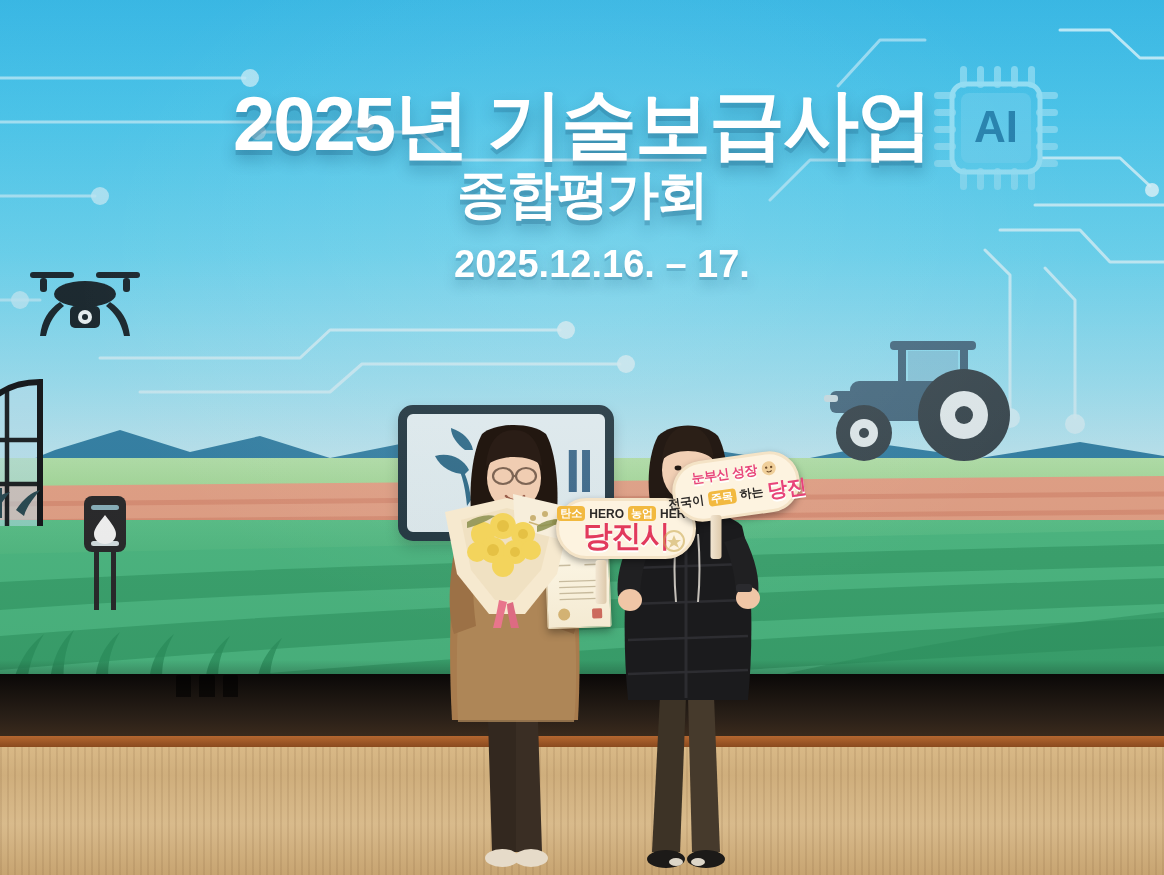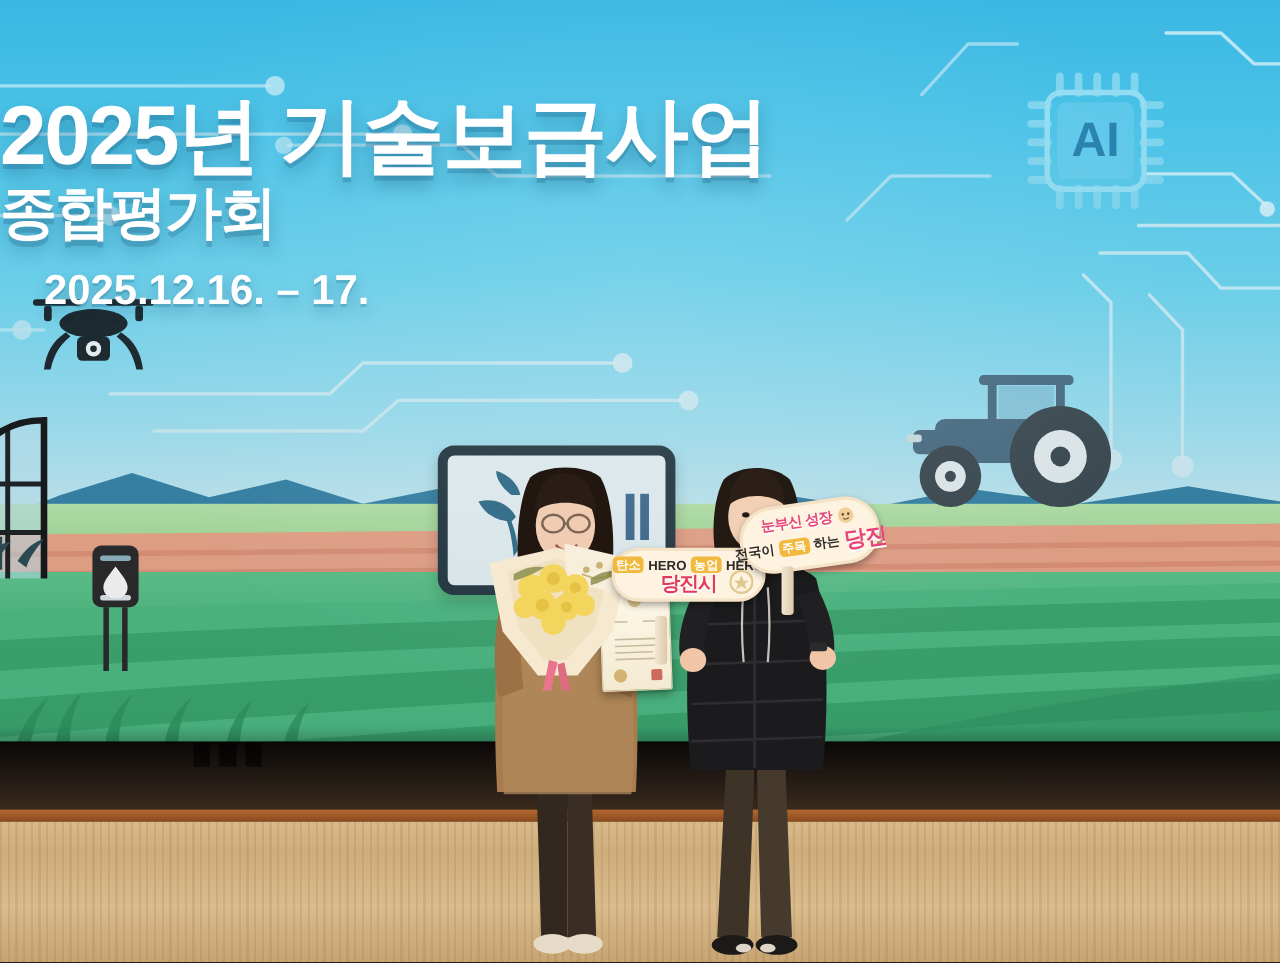--- a/index.html
+++ b/index.html
@@ -101,21 +101,21 @@
     position:absolute;left:470px;top:523px;width:54px;height:12px;background:#223843;border-radius:0 0 5px 5px;
   }
   .leaf-logo{position:absolute;left:18px;top:14px;width:86px;height:84px;}
   .mono-text{
     position:absolute;right:14px;top:24px;color:#2b5f86;font-weight:700;font-size:58px;
     letter-spacing:-3px;opacity:.9;
   }
 
   
   .title-wrap{
-    position:absolute;left:0;top:86px;width:1164px;z-index:6;
+    position:absolute;left:0;top:86px;width:1164px;text-align:center;z-index:6;
   }
   .title-line{
     color:#ffffff;font-weight:800;line-height:.99;
     text-shadow:0 5px 0 rgba(12,74,110,.22), 0 9px 16px rgba(8,60,95,.33);
     letter-spacing:-2px;
   }
   .title-1{font-size:76px;}
   .title-2{font-size:52px;margin-top:8px;}
   .subtitle{
     margin-top:22px;color:#ffffff;font-size:38px;font-weight:700;letter-spacing:0px;
@@ -140,21 +140,21 @@
     border-radius:34px;padding:5px 8px;box-sizing:border-box;
     box-shadow:0 3px 7px rgba(0,0,0,.35);
   }
   .plac-row{display:flex;align-items:center;justify-content:center;gap:4px;white-space:nowrap;}
   .pl-dark{color:#2d2a28;font-weight:800;font-size:12px;}
   .pl-chip{
     background:#f2b93f;color:#fff;font-weight:800;font-size:11px;
     padding:0 3px;border-radius:4px;
   }
   .pl-red{
-    color:#e23a5c;font-weight:800;font-size:18px;letter-spacing:-1px;
+    color:#e23a5c;font-weight:800;font-size:30px;letter-spacing:-1px;
     text-shadow:0 2px 0 #fff,0 0 2px #fff;line-height:1;
   }
   .pl-pink{
     color:#e8447a;font-weight:800;font-size:13px;letter-spacing:-.5px;
     text-shadow:0 2px 0 #fff;
   }
   .plac-stick{
     position:absolute;width:11px;height:44px;background:linear-gradient(90deg,#f2e6d2,#ddc9ab);
     border-radius:3px;left:50%;transform:translateX(-50%);top:100%;
   }

